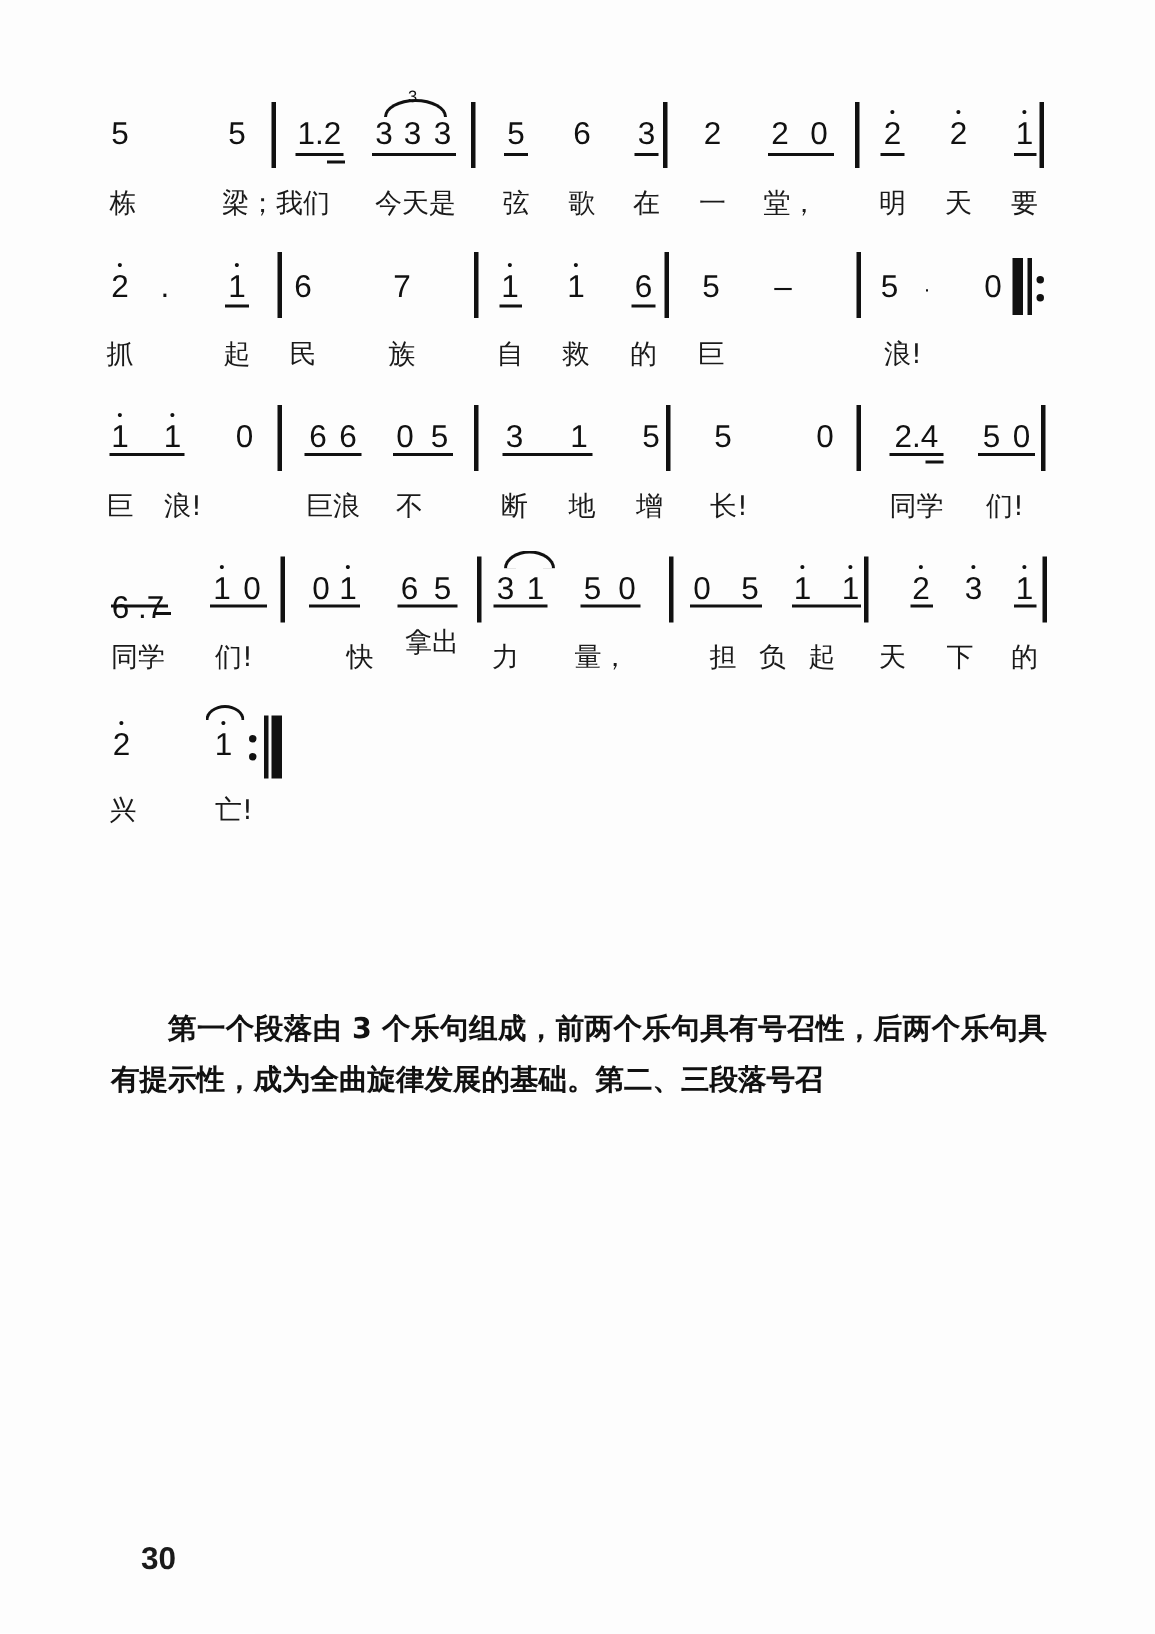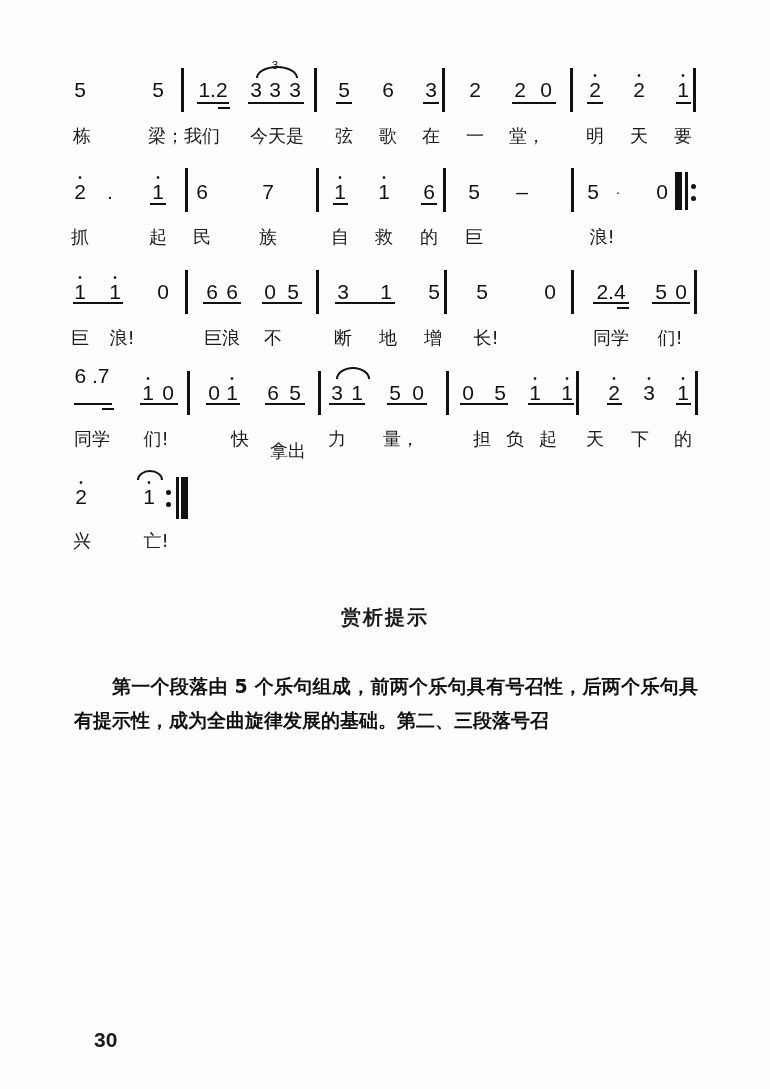--- a/index.html
+++ b/index.html
@@ -148,21 +148,21 @@
     <span class="ly" style="left:273px;top:327px">不</span>
     <span class="ly" style="left:343px;top:327px">断</span>
     <span class="ly" style="left:388px;top:327px">地</span>
     <span class="ly" style="left:433px;top:327px">增</span>
     <span class="ly" style="left:486px;top:327px">长!</span>
     <span class="ly" style="left:611px;top:327px">同学</span>
     <span class="ly" style="left:670px;top:327px">们!</span>
   </div>
 
   <div>
-    <span class="n" style="left:92px;top:364px">6 .7</span>
+    <span class="n" style="left:92px;top:394px">6 .7</span>
     <div class="ul" style="left:74px;top:403px;width:38px"></div>
     <div class="ul2" style="left:102px;top:408px;width:12px"></div>
     <span class="n dot-above" style="left:148px;top:381px">1</span>
     <span class="n" style="left:168px;top:381px">0</span>
     <div class="ul" style="left:140px;top:403px;width:38px"></div>
     <div class="bar" style="left:187px;top:371px;height:44px"></div>
     <span class="n" style="left:214px;top:381px">0</span>
     <span class="n dot-above" style="left:232px;top:381px">1</span>
     <div class="ul" style="left:206px;top:403px;width:34px"></div>
     <span class="n" style="left:273px;top:381px">6</span>
@@ -187,21 +187,21 @@
     <span class="n dot-above" style="left:614px;top:381px">2</span>
     <div class="ul" style="left:607px;top:403px;width:15px"></div>
     <span class="n dot-above" style="left:649px;top:381px">3</span>
     <span class="n dot-above" style="left:683px;top:381px">1</span>
     <div class="ul" style="left:676px;top:403px;width:15px"></div>
     <div class="bar" style="left:695px;top:371px;height:44px"></div>
 
     <span class="ly" style="left:92px;top:428px">同学</span>
     <span class="ly" style="left:156px;top:428px">们!</span>
     <span class="ly" style="left:240px;top:428px">快</span>
-    <span class="ly" style="left:288px;top:440px">拿出</span>
+    <span class="ly" style="left:288px;top:418px">拿出</span>
     <span class="ly" style="left:337px;top:428px">力</span>
     <span class="ly" style="left:401px;top:428px">量，</span>
     <span class="ly" style="left:482px;top:428px">担</span>
     <span class="ly" style="left:515px;top:428px">负</span>
     <span class="ly" style="left:548px;top:428px">起</span>
     <span class="ly" style="left:595px;top:428px">天</span>
     <span class="ly" style="left:640px;top:428px">下</span>
     <span class="ly" style="left:683px;top:428px">的</span>
   </div>
 
@@ -210,20 +210,19 @@
     <span class="n dot-above" style="left:149px;top:485px">1</span>
     <div class="slur" style="left:137px;top:470px;width:22px;height:8px"></div>
     <div class="rdot" style="left:166px;top:490px"></div>
     <div class="rdot" style="left:166px;top:502px"></div>
     <div class="bar" style="left:176px;top:477px;height:42px"></div>
     <div class="thickbar" style="left:181px;top:477px;height:42px"></div>
     <span class="ly" style="left:82px;top:530px">兴</span>
     <span class="ly" style="left:156px;top:530px">亡!</span>
   </div>
 
-  <div class="heading">赏析提示</div>
 
   <div class="para" style="top:670px">
-    <p class="indent">第一个段落由 5 个乐句组成，前两个乐句具有号召性，后两个乐句具有提示性，成为全曲旋律发展的基础。第二、三段落号召</p>
+    <p class="indent">第一个段落由 3 个乐句组成，前两个乐句具有号召性，后两个乐句具有提示性，成为全曲旋律发展的基础。第二、三段落号召</p>
   </div>
 
   <div class="pageno">30</div>
 </div>
 
 </body></html>

